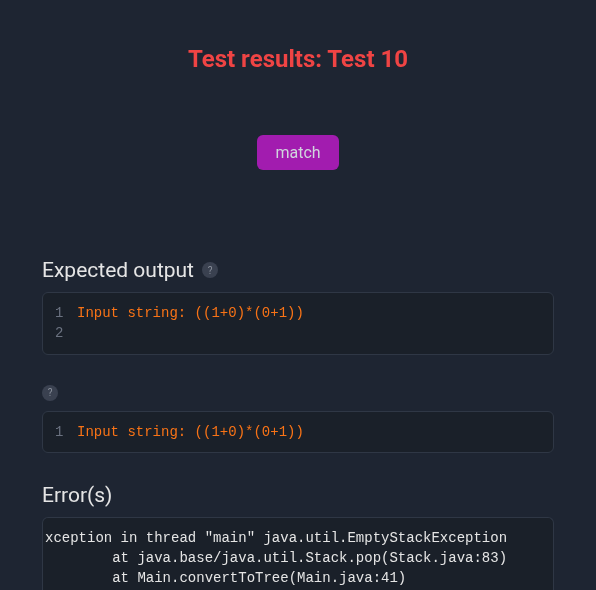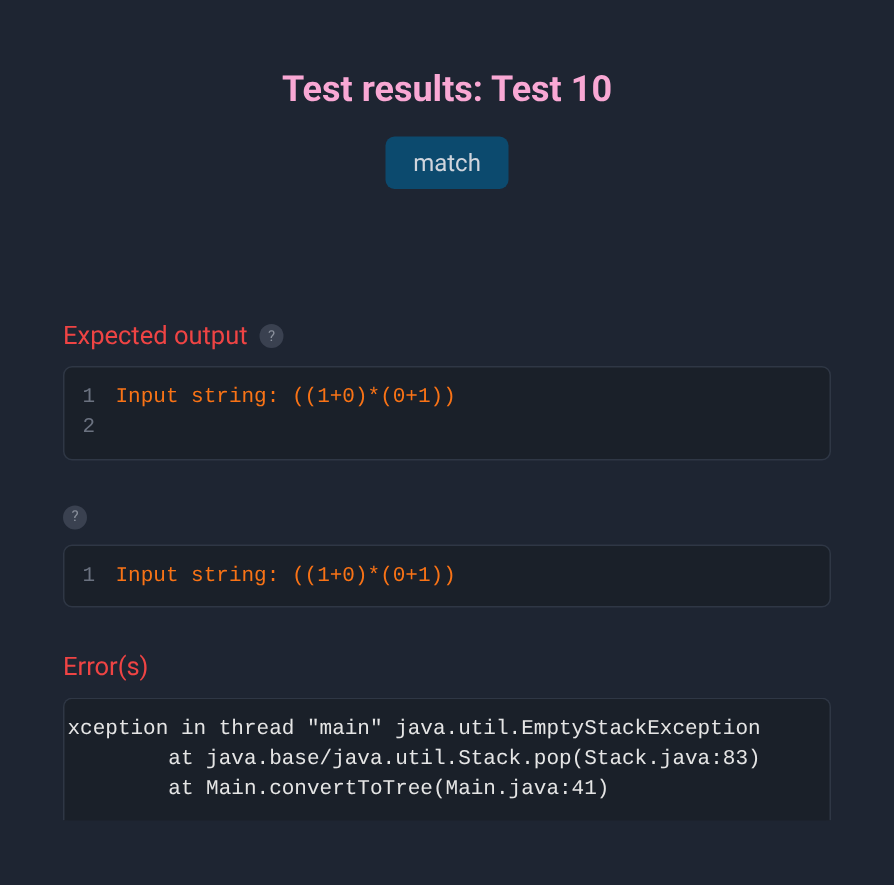--- a/index.html
+++ b/index.html
@@ -19,50 +19,51 @@
       padding: 0;
     }
     .header {
       text-align: center;
       padding-top: 45px;
       padding-bottom: 20px;
     }
     .title {
       font-size: 24px;
       font-weight: 700;
-      color: #f9a8d4;
+      color: #ef4444;
       margin-bottom: 18px;
     }
     .match-badge {
       display: inline-block;
-      background-color: #0c4a6e;
+      background-color: #a21caf;
       color: #d0d5dd;
       padding: 8px 18px;
       border-radius: 6px;
       font-size: 16px;
       cursor: pointer;
+      margin-top: 44px;
     }
     .content {
       padding: 20px 42px 0 42px;
     }
     .section {
       margin-top: 30px;
     }
     .section:first-child {
       margin-top: 48px;
     }
     .section-header {
       display: flex;
       align-items: center;
       gap: 8px;
       margin-bottom: 10px;
     }
     .section-title {
-      font-size: 17px;
-      color: #ef4444;
+      font-size: 21px;
+      color: #e5e5e5;
       font-weight: 400;
     }
     .help-icon {
       display: inline-flex;
       align-items: center;
       justify-content: center;
       width: 16px;
       height: 16px;
       border-radius: 50%;
       background-color: #3a4150;

